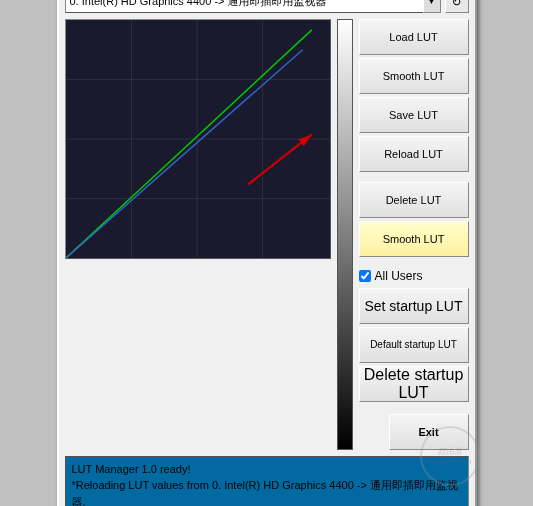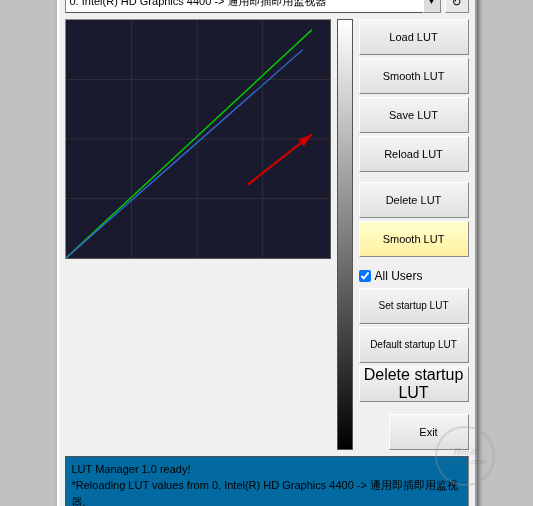--- a/index.html
+++ b/index.html
@@ -168,25 +168,26 @@
       min-height: 50px;
       line-height: 1.5;
     }
     .exit-btn-wrapper {
       display: flex;
       justify-content: flex-end;
       margin-top: 2px;
     }
     .exit-btn {
       width: 80px;
+      font-weight: bold;
     }
     .watermark {
       position: fixed;
       bottom: 20px;
-      right: 38px;
+      right: 53px;
       opacity: 0.3;
       font-size: 10px;
       color: #666;
       text-align: center;
       font-style: italic;
     }
     .watermark-circle {
       width: 60px;
       height: 60px;
       border-radius: 50%;
@@ -257,21 +258,21 @@
         <button class="btn">Save LUT</button>
         <button class="btn">Reload LUT</button>
         <div class="spacer"></div>
         <button class="btn">Delete LUT</button>
         <button class="btn highlighted">Smooth LUT</button>
         <div class="spacer"></div>
         <div class="checkbox-row">
           <input type="checkbox" checked="" style="">
           <span>All Users</span>
         </div>
-        <button class="btn" style="font-size:10px;">Set startup LUT</button>
+        <button class="btn" style="font-size:14px;">Set startup LUT</button>
         <button class="btn" style="font-size:10px;">Default startup LUT</button>
         <button class="btn" style="font-size:16px;">Delete startup LUT</button>
         <div class="spacer"></div>
         <div class="exit-btn-wrapper">
           <button class="btn exit-btn">Exit</button>
         </div>
       </div>
     </div>
 
     <div class="status-bar">

